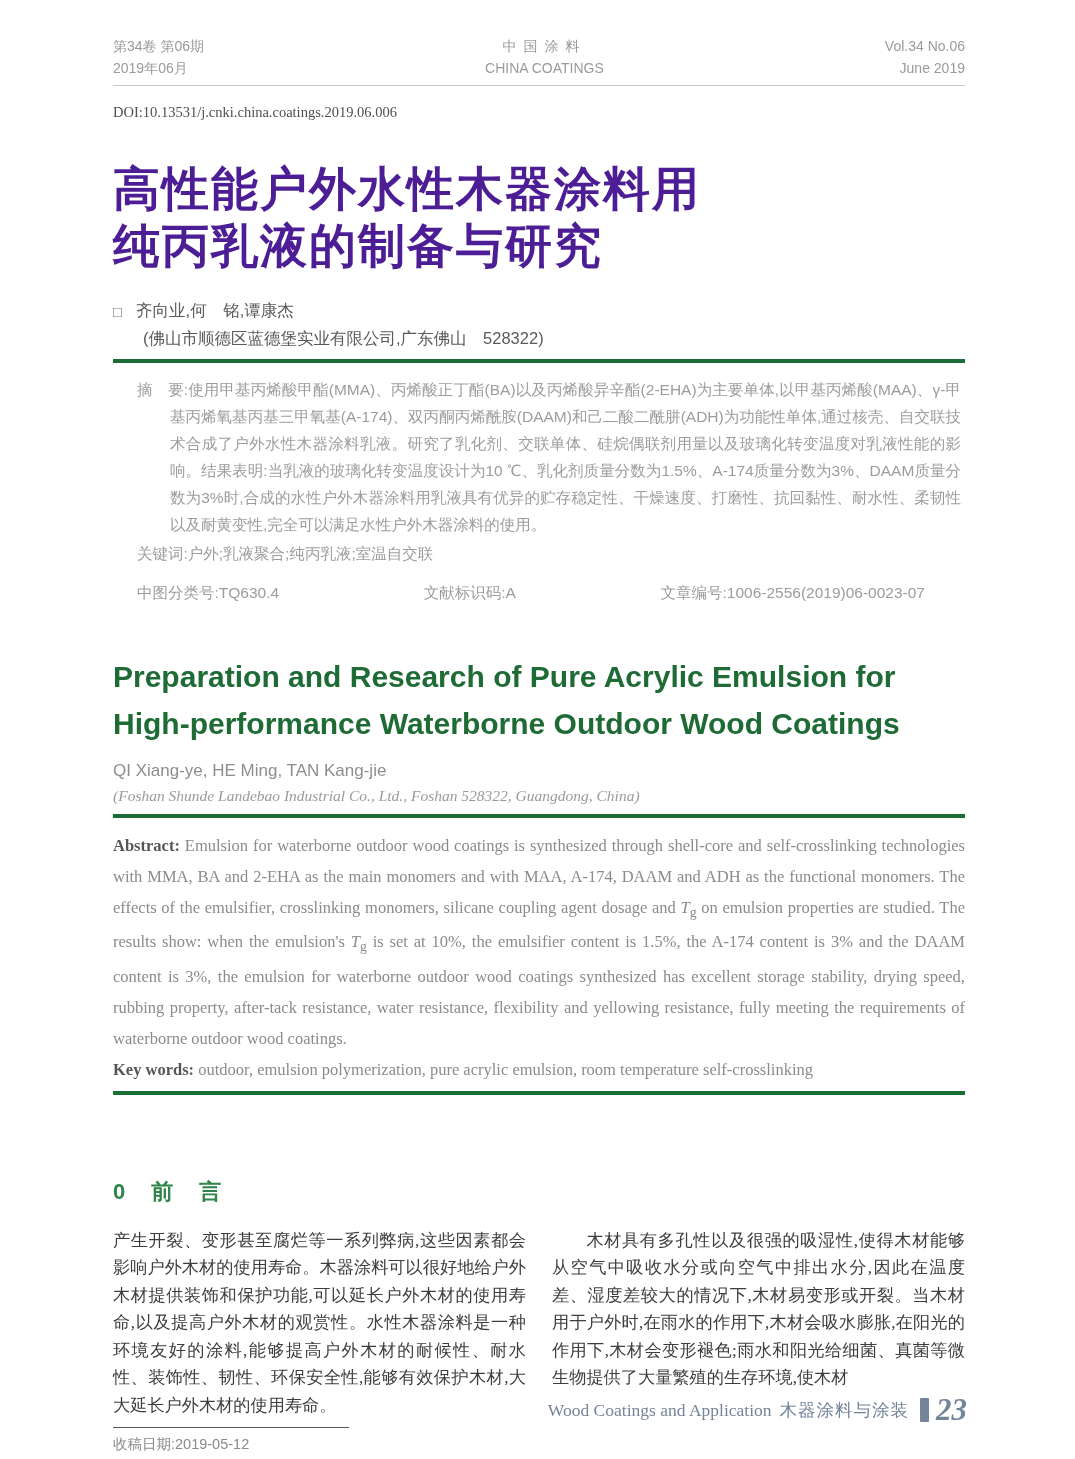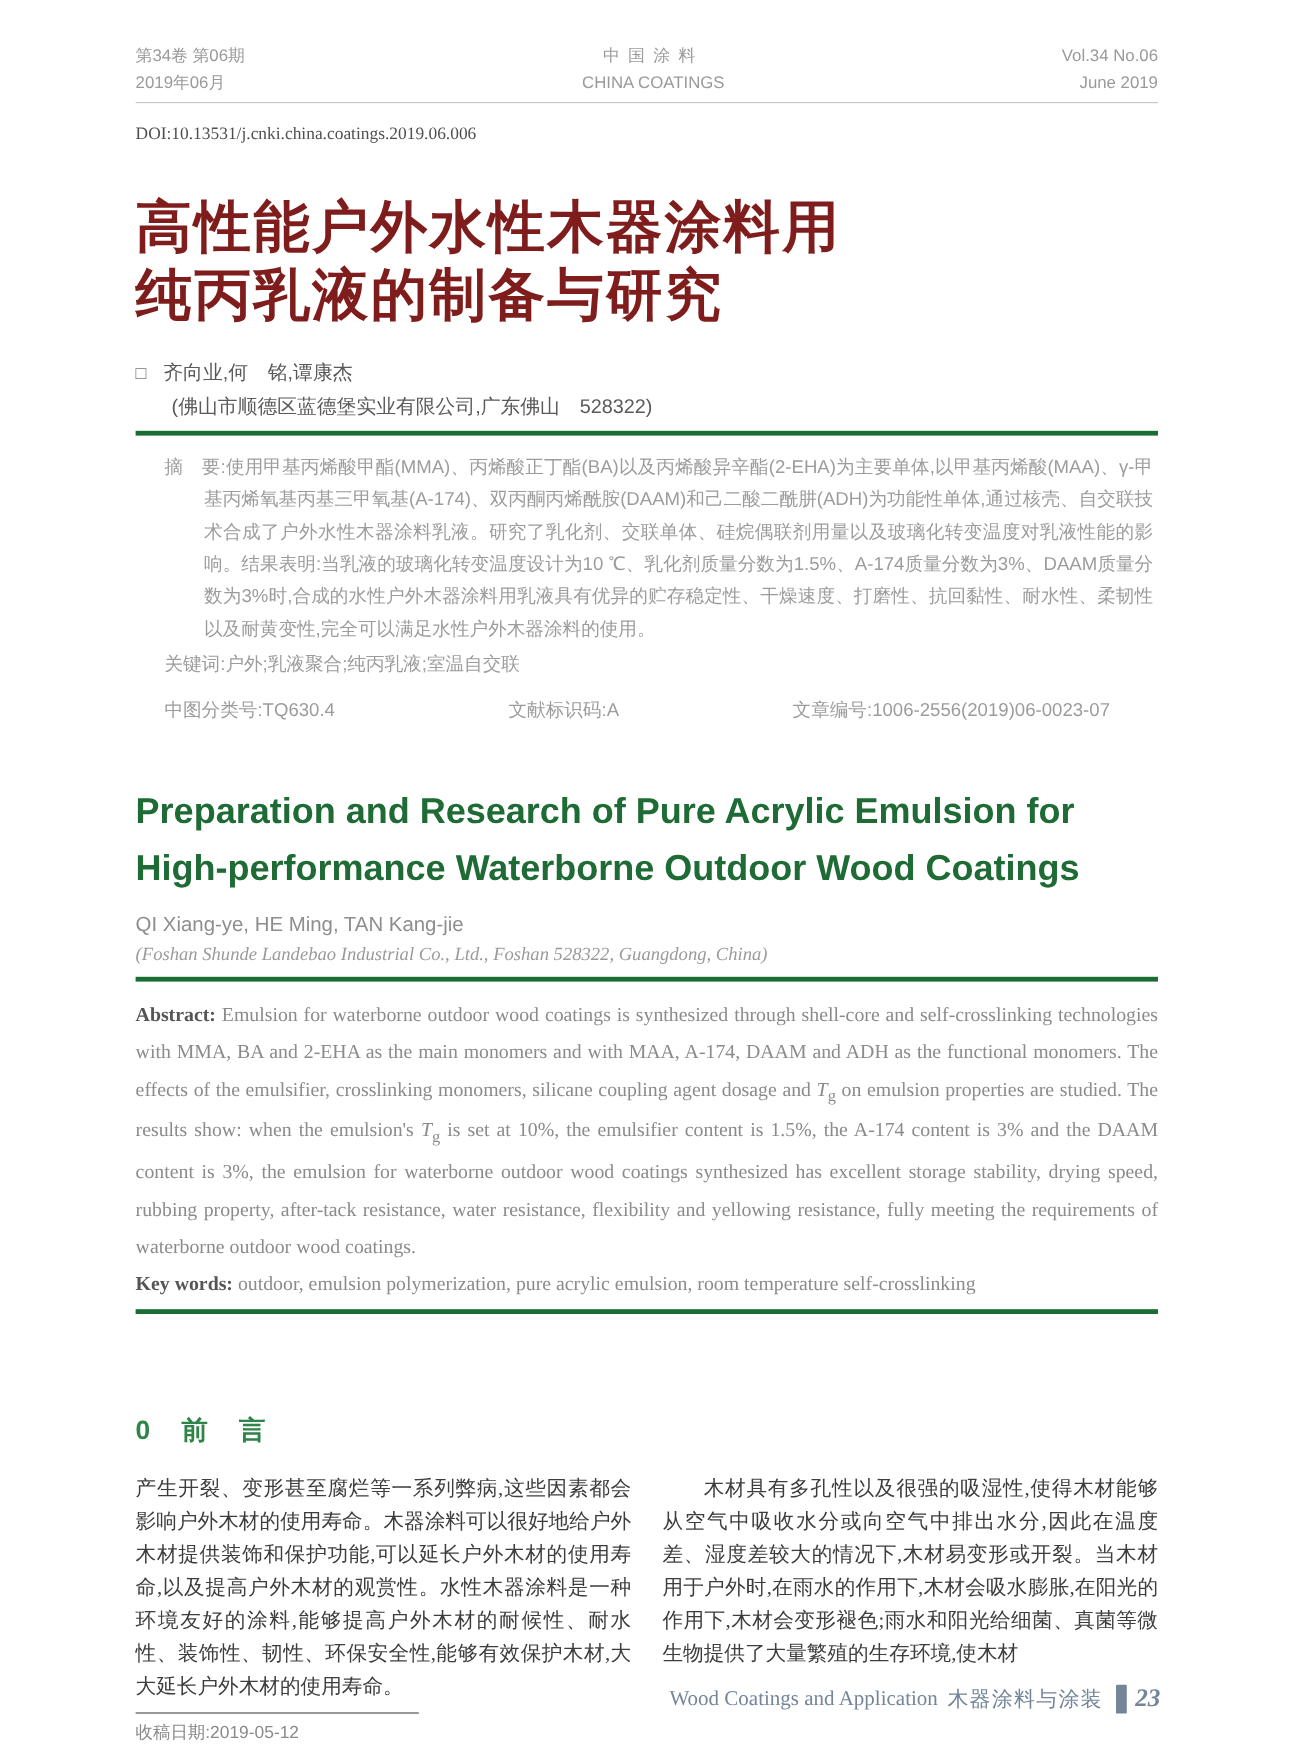--- a/index.html
+++ b/index.html
@@ -18,21 +18,21 @@
   .jheader { display:flex; justify-content:space-between; align-items:flex-start;
     color:#9a9a9a; font-size:14px; line-height:1.55; }
   .jh-center { text-align:center; }
   .jh-center .cnname { letter-spacing:7px; }
   .jh-right { text-align:right; }
   .jh-rule { border-bottom:1.5px solid #c9c9c9; margin-top:6px; }
   .doi { font-family:"Liberation Serif", serif; color:#4f4f4f; font-size:14.5px; margin-top:18px; }
   
   .cn-title {
     margin-top:40px;
-    color:#7f1d1d;
+    color:#4c1d95;
     font-weight:900;
     font-size:47px;
     line-height:1.2;
     letter-spacing:2px;
   }
   
   .authors { margin-top:26px; color:#5a5a5a; font-size:16.5px; display:flex; align-items:center; }
   .authors .box { font-size:15px; color:#777; margin-right:14px; }
   .affil-cn { margin-left:30px; margin-top:6px; color:#5a5a5a; font-size:16.5px; }
   .green-rule { border-bottom:4px solid #1a6e34; margin-top:9px; }
@@ -85,21 +85,21 @@
   .fn-bio { text-align:justify; }
   
   .pfooter {
     position:absolute; right:108px; bottom:30px;
     color:#74859a; font-family:"Liberation Serif", serif; font-size:17.5px;
     display:flex; align-items:center;
   }
   .pfooter .cnpart { margin-left:8px; letter-spacing:1px; }
   .pagebar { display:inline-block; width:9px; height:24px; background:#74859a;
     border-radius:1px; margin:0 7px 0 11px; }
-  .pageno { font-style:italic; font-weight:700; font-size:21px; color:#74859a; }
+  .pageno { font-style:italic; font-weight:700; font-size:31px; color:#74859a; }
 </style>
 </head>
 <body>
 
 <div class="page">
 
   <div class="jheader">
     <div class="jh-left">
       <div>第34卷 第06期</div>
       <div>2019年06月</div>

